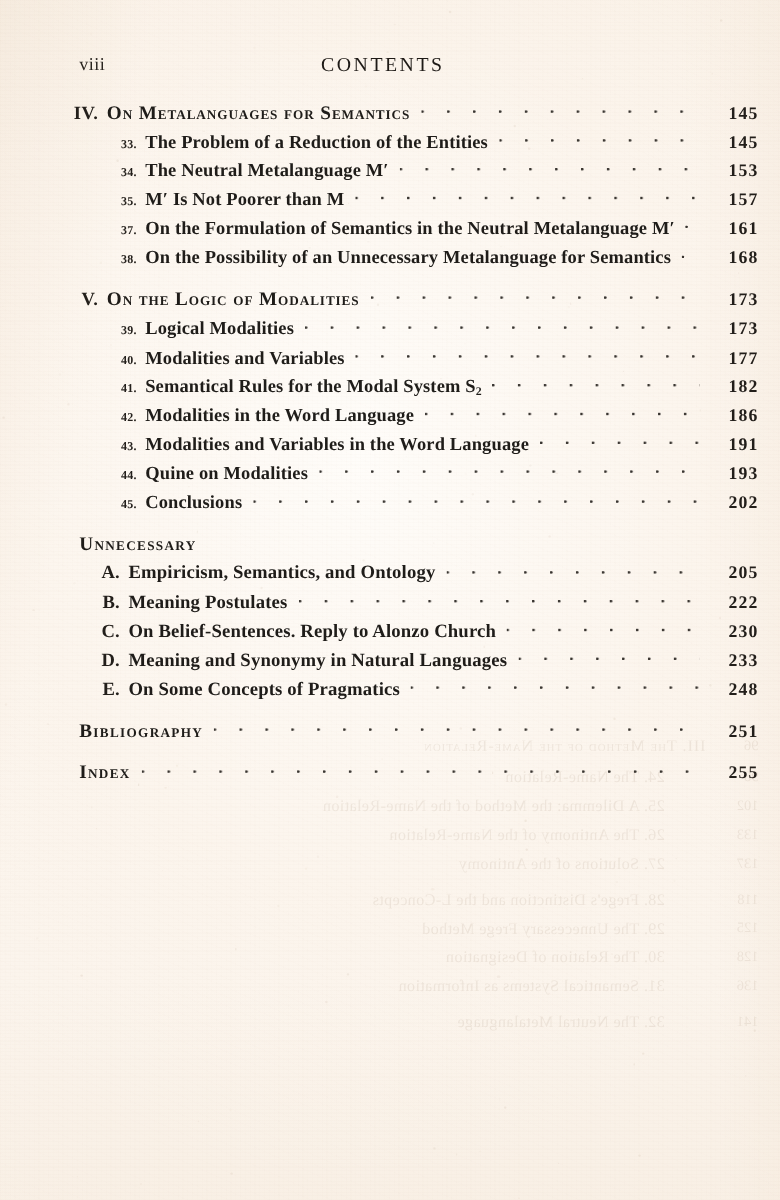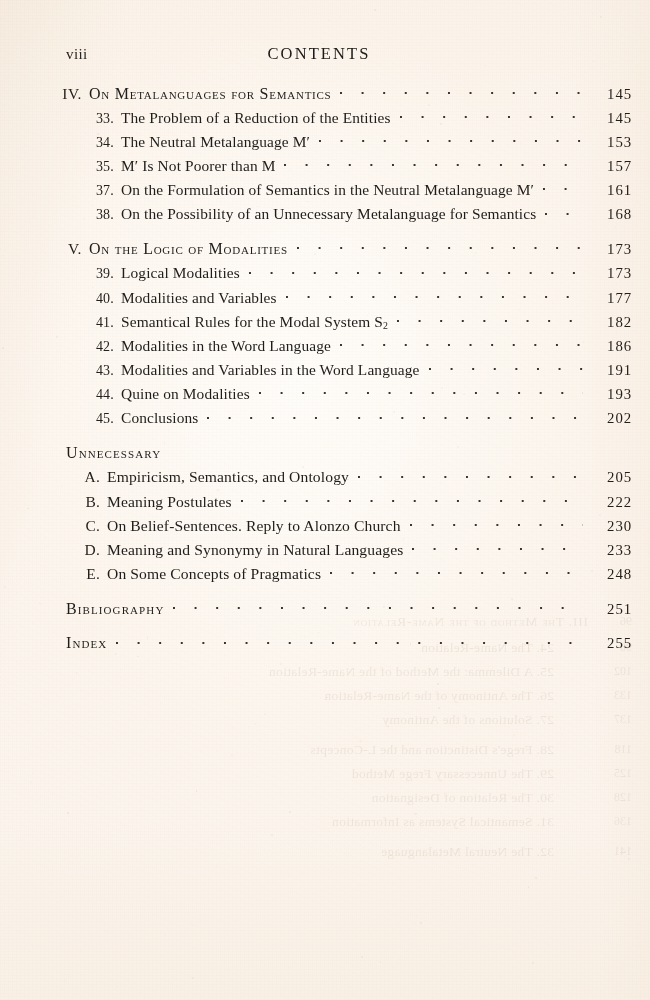--- a/index.html
+++ b/index.html
@@ -105,33 +105,34 @@
     top: 72px;
     width: 650px;
   }
 
   .row {
     position: relative;
     display: flex;
     align-items: baseline;
     height: 24.2px;
     padding-right: 18px;
+    font-weight: bold;
   }
   .row.gap-before { margin-top: 10.5px; }
 
   
   .marker {
     flex: 0 0 auto;
     text-align: right;
     font-size: 15.5px;
     letter-spacing: 0.2px;
     color: #1c1814;
   }
   .marker.chapter { width: 82px; letter-spacing: 0.5px; }
-  .marker.section { width: 114px; font-size: 14px; }
+  .marker.section { width: 114px; font-size: 10px; }
   .marker.letter  { width: 100px; }
 
   .title {
     flex: 0 0 auto;
     padding-left: 7px;
     font-size: 15.6px;
     letter-spacing: 0.12px;
     white-space: nowrap;
     color: #171512;
     text-align: right;

